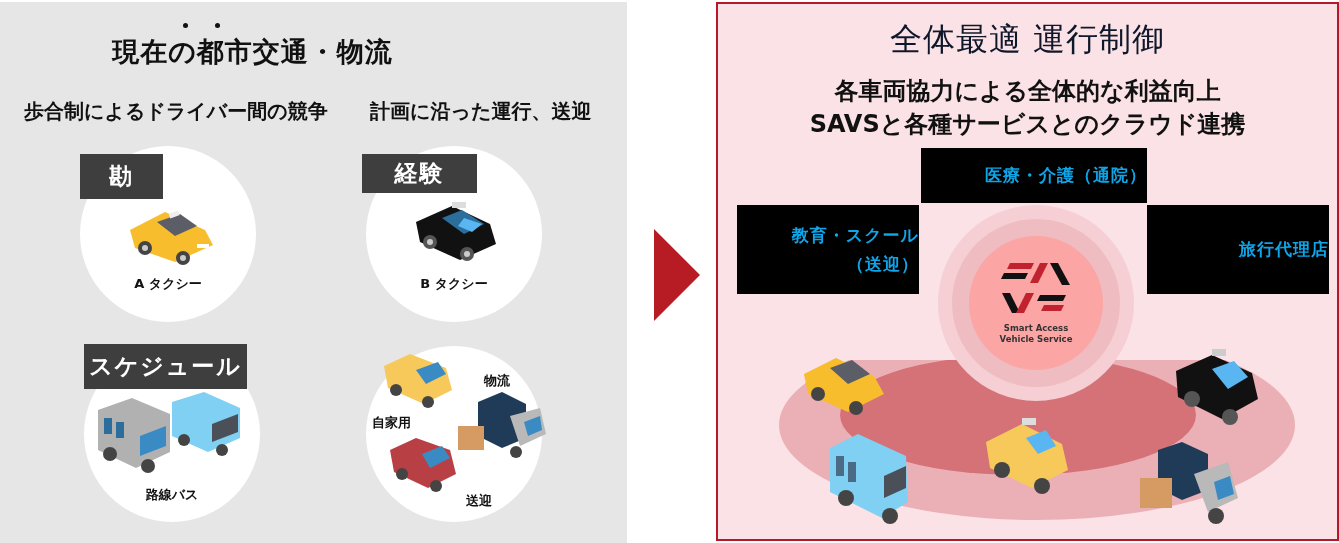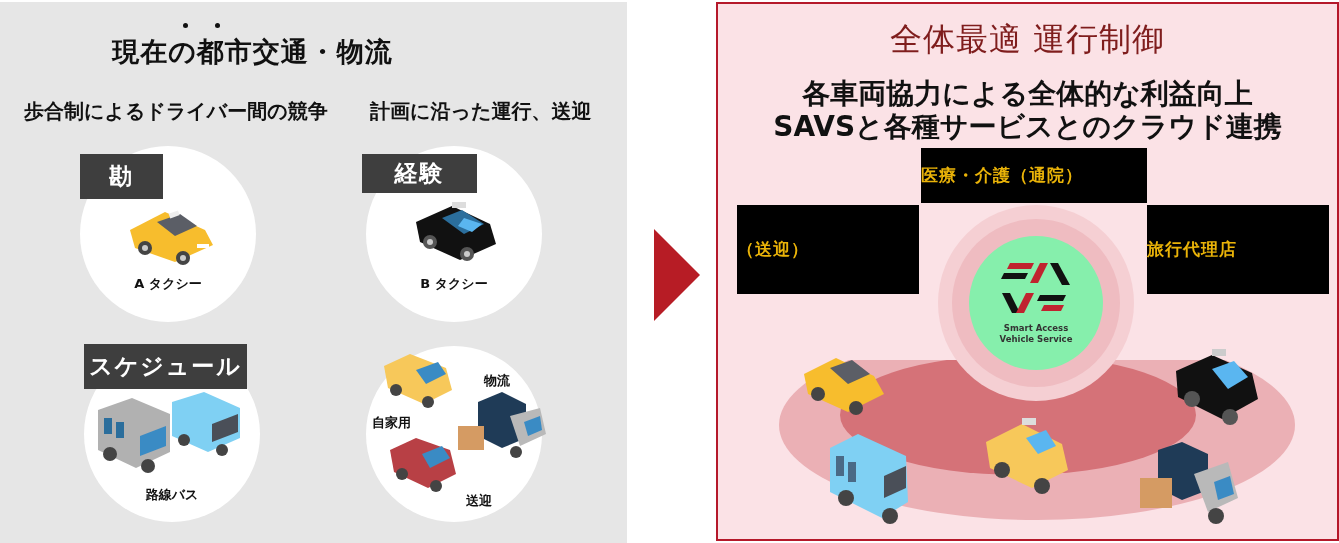--- a/index.html
+++ b/index.html
@@ -12,24 +12,24 @@
   .emph-dot { width: 5px; height: 5px; border-radius: 50%; background: #111; }
   .sub { top: 98px; font-size: 20px; font-weight: bold; }
   .circle { background: #fff; border-radius: 50%; }
   .tag { background: #3e3e3e; color: #fff; font-weight: bold; font-size: 23px; display: flex; align-items: center; justify-content: center; letter-spacing: 2px; }
   .cap { font-size: 13px; font-weight: bold; text-align: center; }
   .lbl { font-size: 13px; font-weight: bold; }
   
   #arrow { left: 654px; top: 229px; width: 0; height: 0; border-top: 46px solid transparent; border-bottom: 46px solid transparent; border-left: 46px solid #b71c25; }
   
   #right { left: 716px; top: 2px; width: 623px; height: 539px; background: #fbe2e6; border: 2px solid #b5182a; }
-  #right-title { left: 716px; width: 623px; top: 18px; text-align: center; font-size: 32px; color: #7f1d1d; letter-spacing: 1px; }
-  .r-sub { left: 716px; width: 623px; text-align: center; font-size: 28px; font-weight: bold; }
-  .svc { background: #000; color: #eab308; font-weight: bold; font-size: 17px; text-align: center; display: flex; flex-direction: column; align-items: flex-start; justify-content: center; line-height: 1.65; letter-spacing: 1px; }
-  #savs-logo-circle { left: 969px; top: 236px; width: 134px; height: 134px; background: #86efac; border-radius: 50%; display: flex; flex-direction: column; align-items: center; justify-content: center; }
+  #right-title { left: 716px; width: 623px; top: 18px; text-align: center; font-size: 32px; color: #0f172a; letter-spacing: 1px; }
+  .r-sub { left: 716px; width: 623px; text-align: center; font-size: 24px; font-weight: bold; }
+  .svc { background: #000; color: #0ea5e9; font-weight: bold; font-size: 17px; text-align: center; display: flex; flex-direction: column; align-items: flex-end; justify-content: center; line-height: 1.65; letter-spacing: 1px; }
+  #savs-logo-circle { left: 969px; top: 236px; width: 134px; height: 134px; background: #fca5a5; border-radius: 50%; display: flex; flex-direction: column; align-items: center; justify-content: center; }
   .savs-text { font-size: 8.5px; font-weight: bold; color: #333; line-height: 1.3; text-align: center; }
 </style>
 </head>
 <body>
 
 <div id="left" class="abs"></div>
 <div class="abs emph-dot" style="left:183px;top:23px;"></div>
 <div class="abs emph-dot" style="left:215px;top:23px;"></div>
 <div id="left-title" class="abs">現在の都市交通・物流</div>
 <div class="abs sub" style="left:24px;">歩合制によるドライバー間の競争</div>
@@ -126,20 +126,21 @@
     <polygon points="44,44 64,44 61,50 41,50" fill="#c0232f"></polygon>
   </svg>
   <div class="savs-text" style="margin-top:6px;">Smart Access</div>
   <div class="savs-text">Vehicle Service</div>
 </div>
 
 <div class="abs svc" style="left:921px;top:148px;width:226px;height:55px;">
   <span>医療・介護（通院）</span>
 </div>
 <div class="abs svc" style="left:737px;top:205px;width:182px;height:89px;">
+  <span>教育・スクール</span>
   <span>（送迎）</span>
 </div>
 <div class="abs svc" style="left:1147px;top:205px;width:182px;height:89px;">
   <span>旅行代理店</span>
 </div>
 
 <svg class="abs" style="left:800px;top:348px;" width="95" height="72">
   <polygon points="4,26 36,10 74,28 84,46 48,64 8,46" fill="#f7bd2d"></polygon>
   <polygon points="30,20 52,12 70,26 48,36" fill="#5b5e66"></polygon>
   <circle cx="18" cy="46" r="7" fill="#444"></circle>

